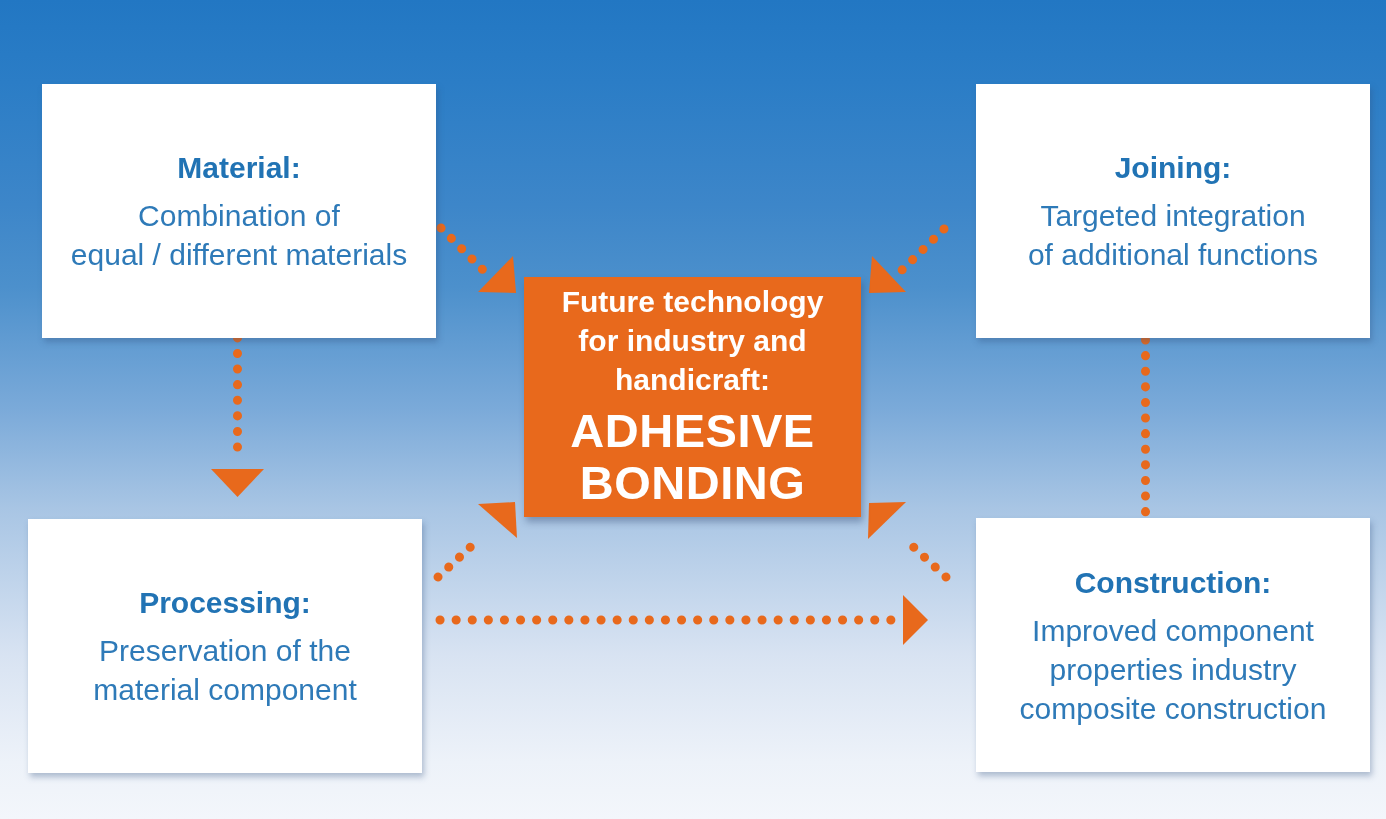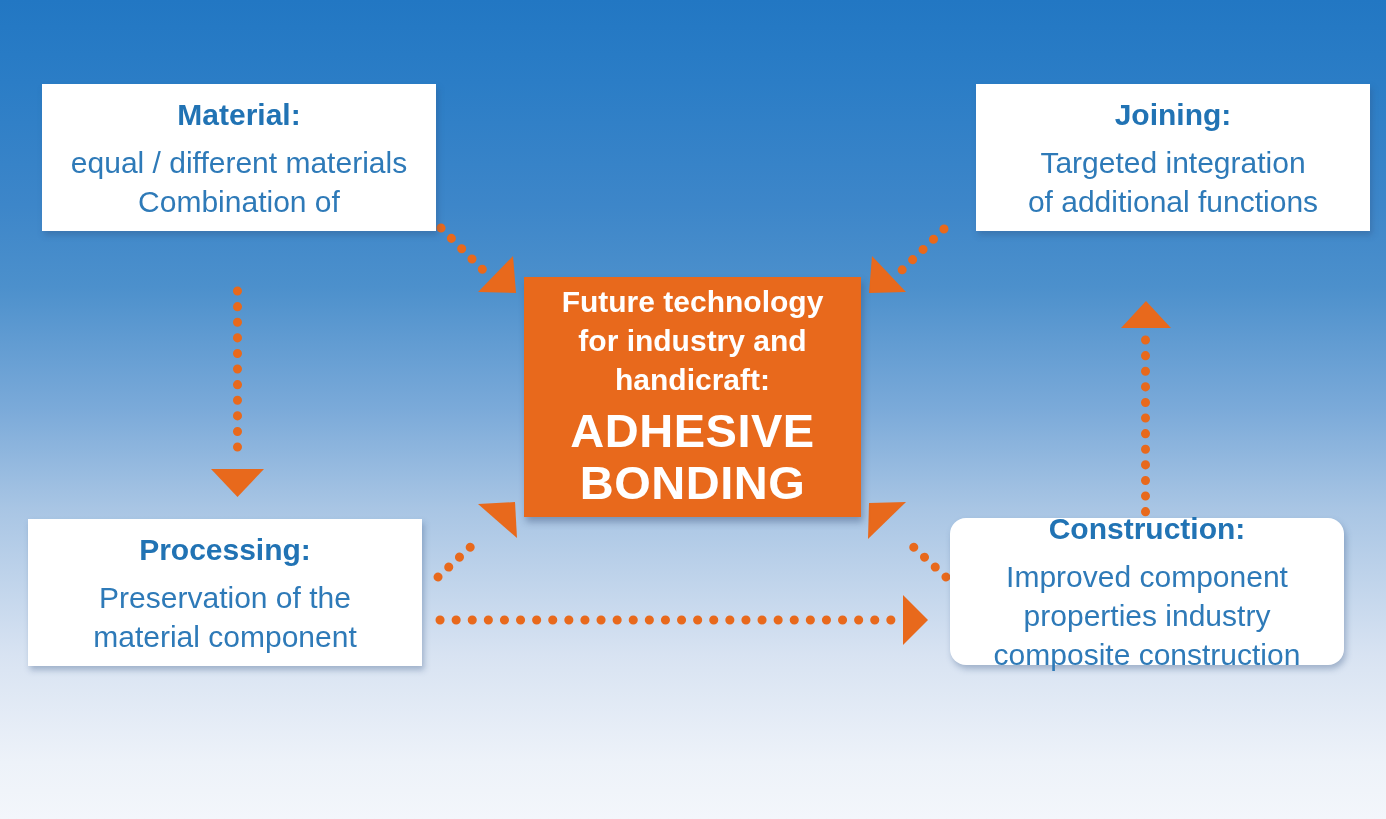--- a/index.html
+++ b/index.html
@@ -22,21 +22,21 @@
   .arrow-layer{position:absolute;left:0;top:0;width:1386px;height:819px;pointer-events:none;}
   .box{
     position:absolute;
     box-sizing:border-box;
     display:flex;flex-direction:column;justify-content:center;align-items:center;
     text-align:center;
   }
   .box.white{
     background:#ffffff;
     box-shadow:2px 4px 6px rgba(50,80,125,0.35);
-    width:394px;height:147px;
+    width:394px;height:254px;
     padding:24px 6px;
   }
   .box.white .heading{
     font-size:30px;font-weight:bold;color:#2173B4;
     line-height:40px;margin-bottom:8px;
   }
   .box.white .body-line{
     font-size:30px;color:#2E7AB8;line-height:39px;
   }
   .box.center-box{
@@ -50,21 +50,21 @@
     font-size:30px;font-weight:bold;color:#ffffff;line-height:39px;
   }
   .box.center-box .title-line{
     font-size:47px;font-weight:bold;color:#ffffff;line-height:52px;
     letter-spacing:0.5px;
   }
   .box.center-box .intro{margin-bottom:6px;}
   .mat{left:42px;top:84px;}
   .join{left:976px;top:84px;}
   .proc{left:28px;top:519px;}
-  .cons{left:950px;top:518px;height:198px;border-radius:16px;}
+  .cons{left:976px;top:518px;height:198px;}
   .orange-stroke{stroke:#E8691C;}
   .orange-fill{fill:#E8691C;}
 </style>
 </head>
 <body>
 
 <div class="canvas">
 
   <svg class="arrow-layer" viewBox="0 0 1386 819" aria-hidden="true">
 
@@ -100,22 +100,22 @@
 
     <g>
       <line class="orange-stroke" x1="440" y1="620" x2="896" y2="620" stroke-width="9" stroke-linecap="round" stroke-dasharray="0.1 16"></line>
       <polygon class="orange-fill" points="903,595 903,645 928,620"></polygon>
     </g>
   </svg>
 
   <div class="box white mat">
     <div class="heading">Material:</div>
     <div>
+      <div class="body-line">Combination of</div>
       <div class="body-line">equal / different materials</div>
-      <div class="body-line">Combination of</div>
     </div>
   </div>
 
   <div class="box white join">
     <div class="heading">Joining:</div>
     <div>
       <div class="body-line">Targeted integration</div>
       <div class="body-line">of additional functions</div>
     </div>
   </div>

